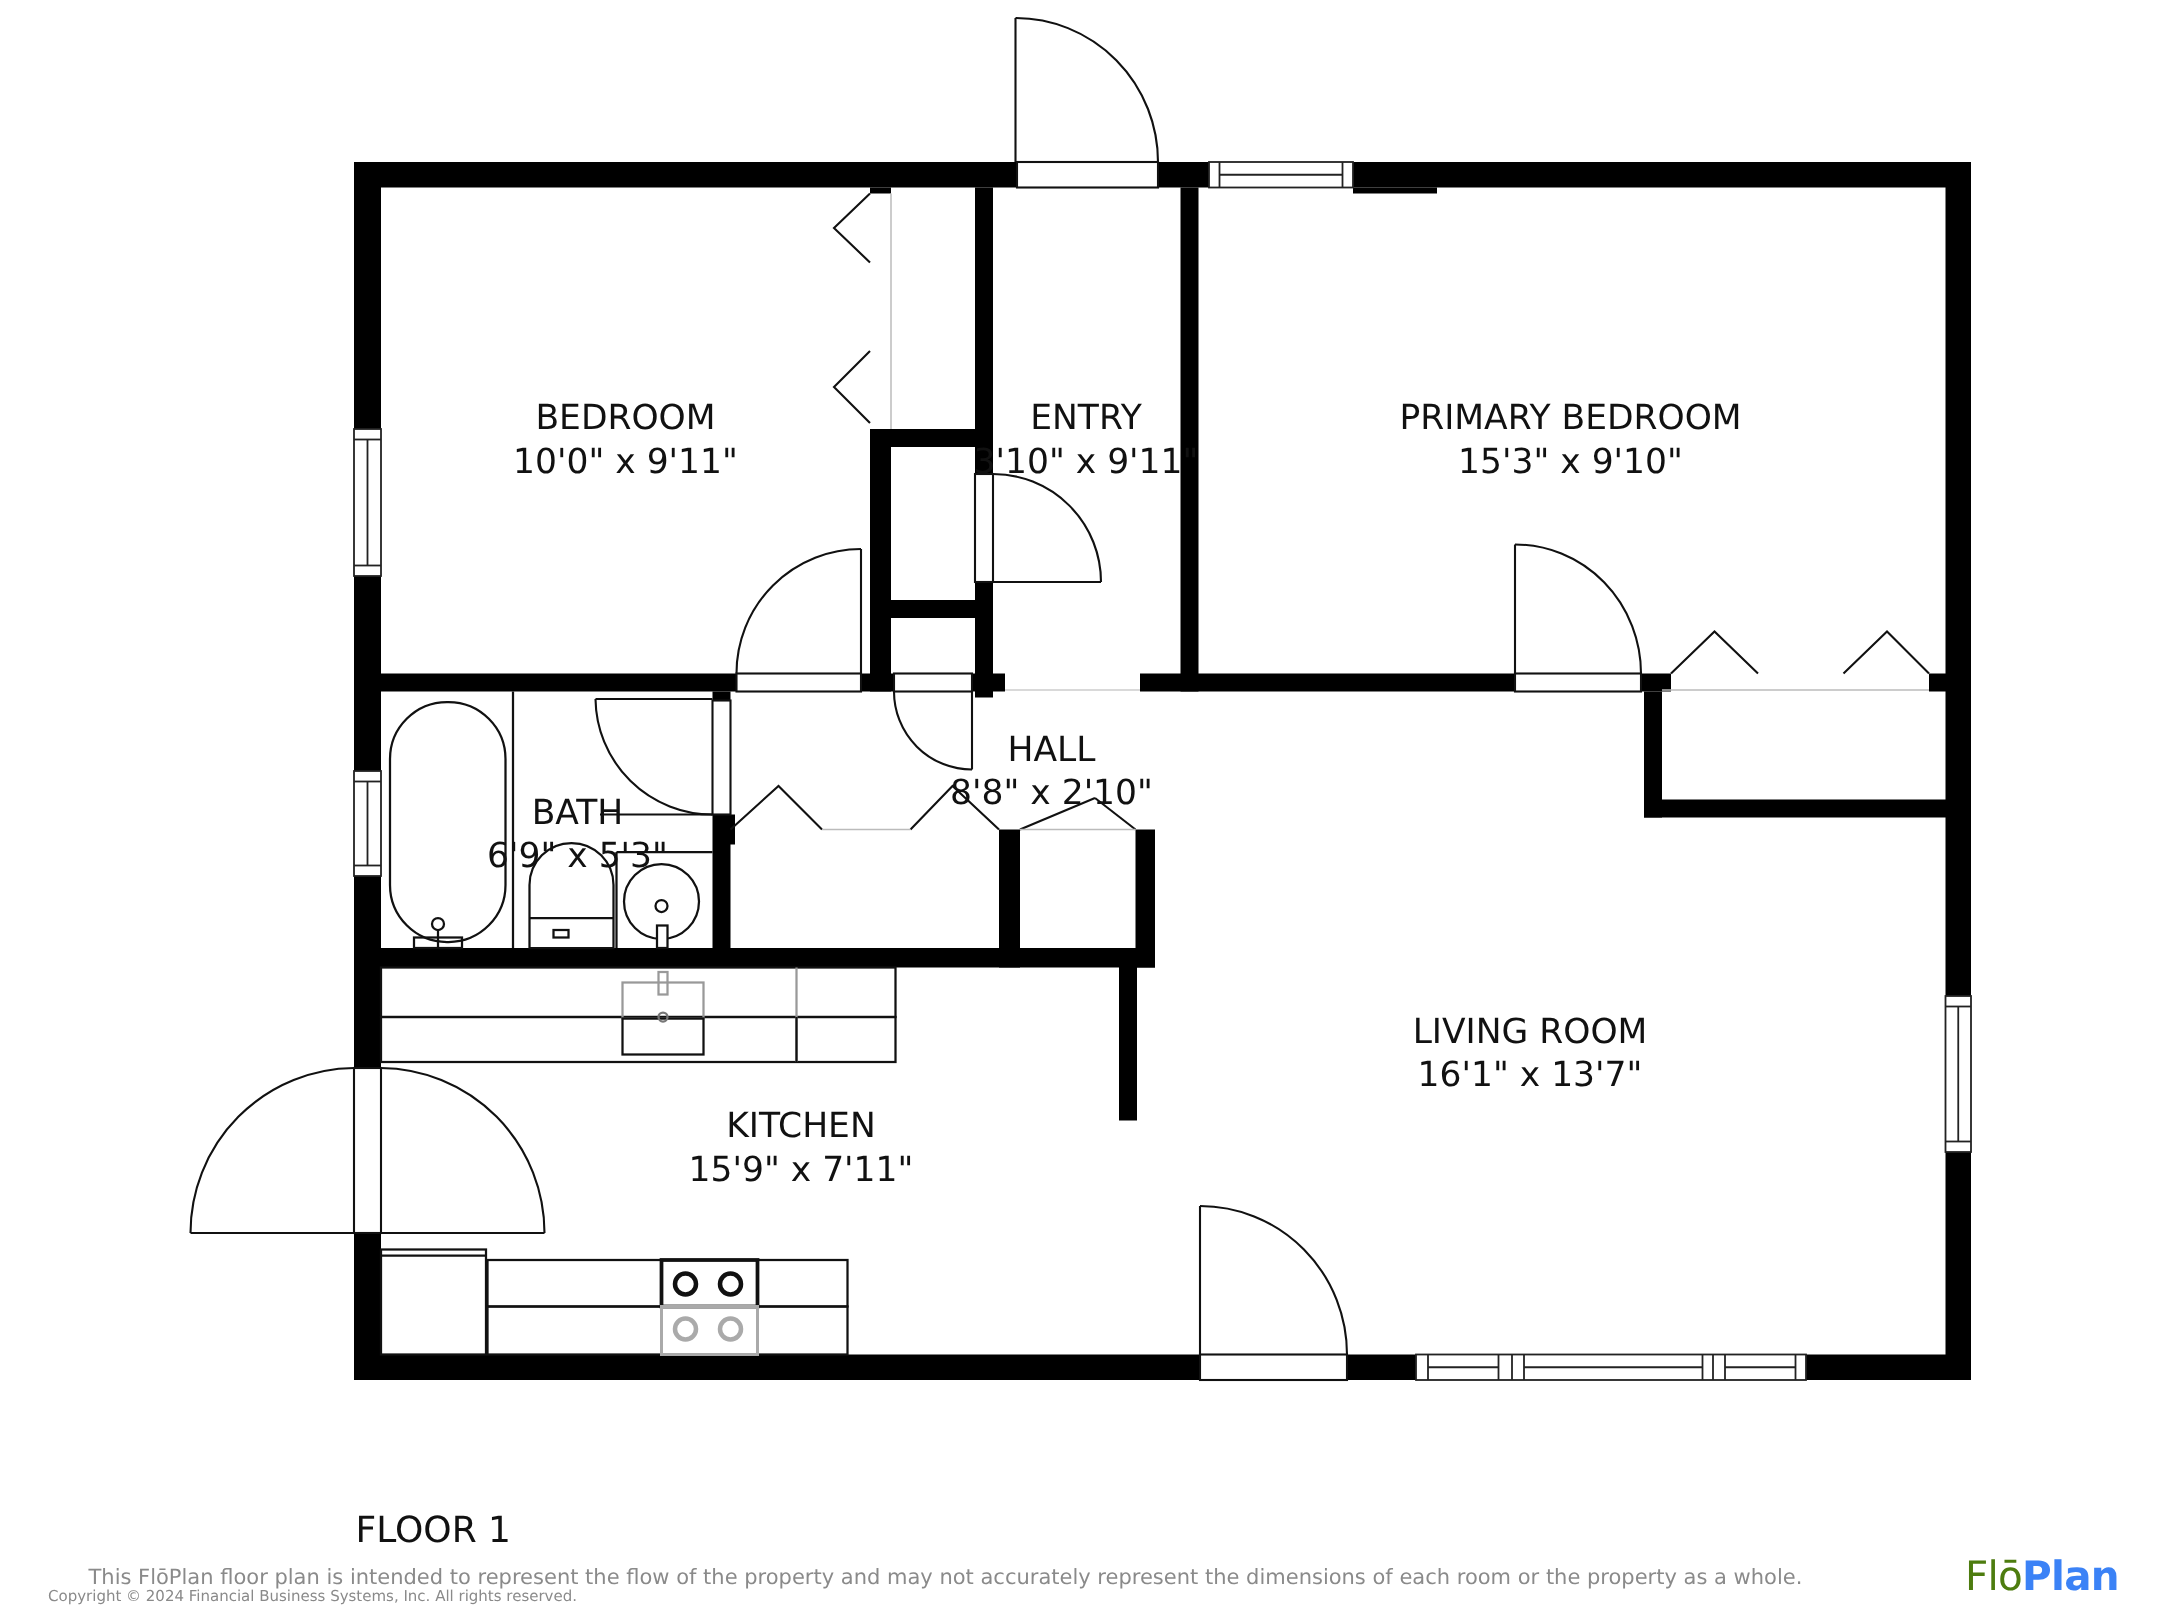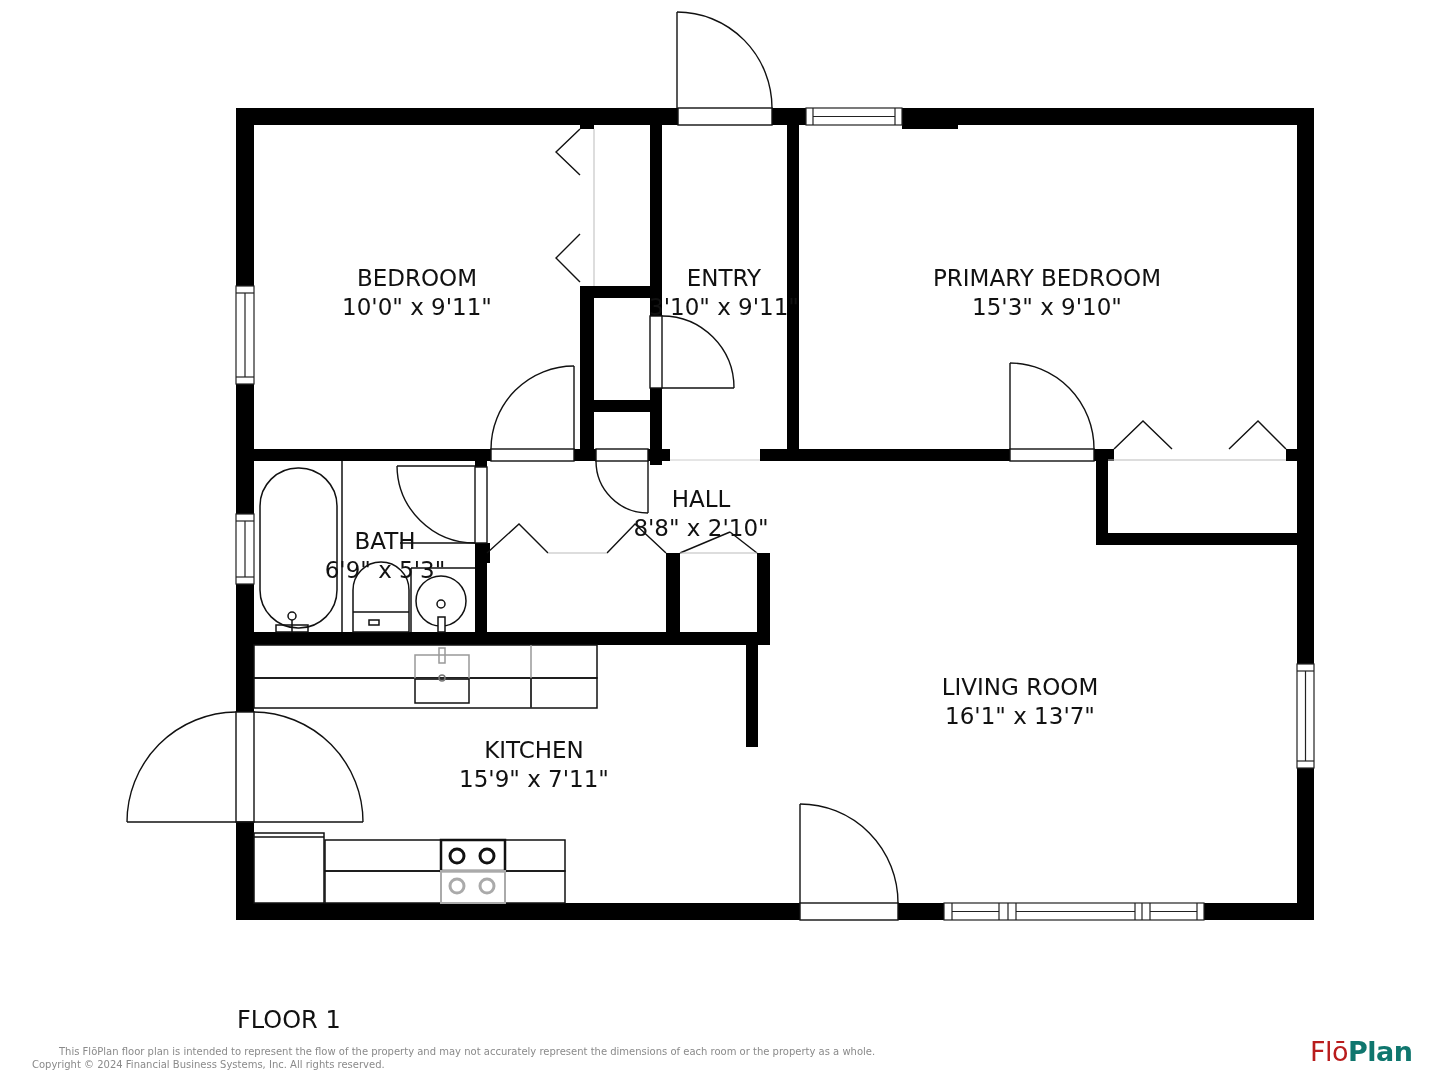--- a/index.html
+++ b/index.html
@@ -1,24 +1,24 @@
 <!DOCTYPE html>
 <html><head>
   <meta charset="utf-8">
   <style>
     html, body { margin: 0; padding: 0; background: #ffffff; }
     body { width: 1440px; height: 1080px; position: relative; overflow: hidden; font-family: "DejaVu Sans", sans-serif; }
     #plan { position: absolute; left: 0; top: 0; width: 1440px; height: 1080px; }
     .room-label { font-family: "DejaVu Sans", sans-serif; font-size: 23px; fill: #111111; text-anchor: middle; }
     .floor-label { position: absolute; left: 237px; top: 1006px; font-size: 24px; color: #111111; font-family: "DejaVu Sans", sans-serif; }
-    .disclaimer { position: absolute; left: 59px; top: 1046px; font-size: 10px; color: #8a8a8a; font-family: "DejaVu Sans", sans-serif; line-height: 12px; white-space: nowrap; }
+    .disclaimer { position: absolute; left: 59px; top: 1046px; font-size: 14px; color: #8a8a8a; font-family: "DejaVu Sans", sans-serif; line-height: 12px; white-space: nowrap; }
     .copyright { position: absolute; left: 32px; top: 1059px; font-size: 10px; color: #8a8a8a; font-family: "DejaVu Sans", sans-serif; line-height: 12px; white-space: nowrap; }
     .logo { position: absolute; left: 1310px; top: 1036px; font-size: 27px; font-family: "DejaVu Sans", sans-serif; letter-spacing: -0.5px; }
-    .logo .flo { color: #b91c1c; }
-    .logo .plan { color: #0f766e; font-weight: bold; }
+    .logo .flo { color: #4d7c0f; }
+    .logo .plan { color: #3b82f6; font-weight: bold; }
   </style>
 </head>
 <body>
 
 <svg id="plan" viewBox="0 0 1440 1080" xmlns="http://www.w3.org/2000/svg">
 
   <g fill="#000">
 
     <rect x="236" y="108" width="442" height="17"></rect>
     <rect x="772" y="108" width="34" height="17"></rect>

